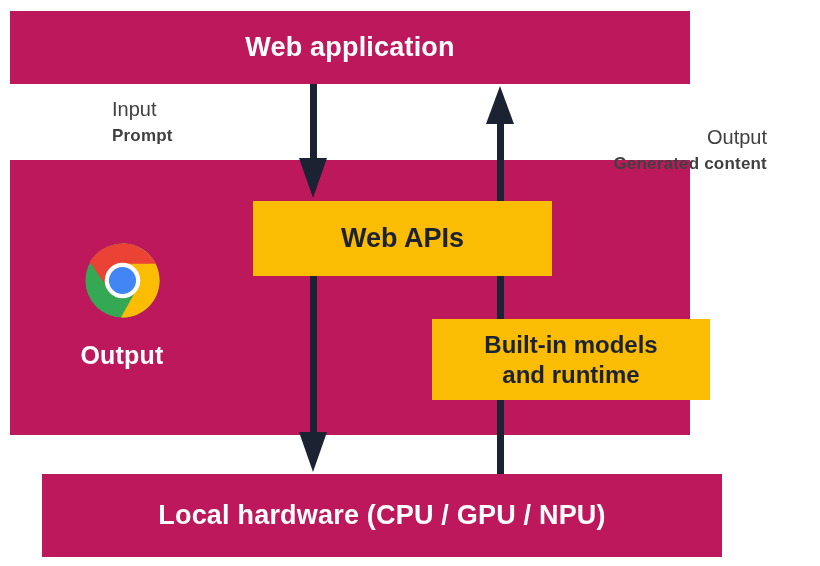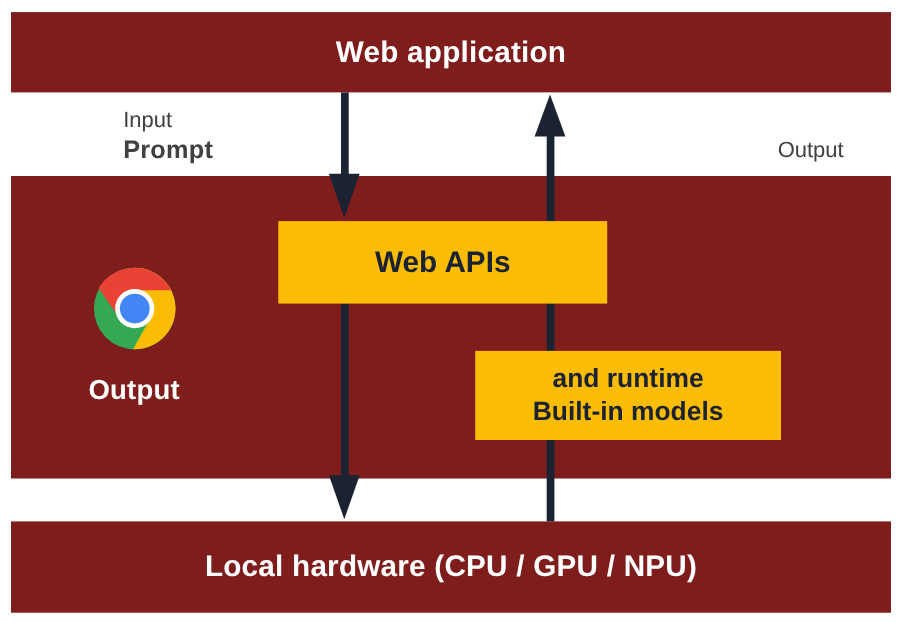--- a/index.html
+++ b/index.html
@@ -4,37 +4,37 @@
 <style>
   html,body{margin:0;padding:0;background:#ffffff;}
   .canvas{
     position:relative;
     width:820px;height:566px;
     background:#ffffff;
     font-family:"Liberation Sans", sans-serif;
     overflow:hidden;
   }
   .panel{
-    position:absolute;left:10px;width:800px;
-    background:#7f1d1d;
+    position:absolute;left:10px;width:680px;
+    background:#be185d;
   }
   .bar-label{
     position:absolute;left:0;right:0;top:0;bottom:0;
     display:flex;align-items:center;justify-content:center;
     color:#ffffff;font-weight:bold;font-size:27px;letter-spacing:0.2px;
   }
   .top-bar{top:11px;height:73px;z-index:1;}
   .mid-panel{top:160px;height:275px;z-index:1;}
-  .bottom-bar{top:474px;height:83px;z-index:1;}
+  .bottom-bar{top:474px;height:83px;z-index:1;margin-left:32px;}
 
   .io-block{position:absolute;top:97px;color:#404040;z-index:2;}
   .io-left{left:112px;text-align:left;}
   .io-right{right:53px;text-align:right;margin-top:28px;}
   .io-title{font-size:20px;line-height:25px;}
-  .io-value{font-size:23px;font-weight:bold;line-height:28px;letter-spacing:0.2px;}
+  .io-value{font-size:17px;font-weight:bold;line-height:28px;letter-spacing:0.2px;}
 
   .arrow-line{position:absolute;width:7px;background:#1b2232;z-index:2;}
   .line-down-upper{left:310px;top:84px;height:78px;}
   .line-down-lower{left:310px;top:276px;height:160px;}
   .line-up{left:497px;top:120px;height:354px;}
 
   .arrow-head{position:absolute;width:0;height:0;z-index:2;
     border-left:14px solid transparent;border-right:14px solid transparent;}
   .head-down{border-top:40px solid #1b2232;}
   .head-up{border-bottom:38px solid #1b2232;}
@@ -64,38 +64,39 @@
   <div class="panel top-bar">
     <div class="bar-label">Web application</div>
   </div>
 
   <div class="io-block io-left">
     <div class="io-title">Input</div>
     <div class="io-value">Prompt</div>
   </div>
   <div class="io-block io-right">
     <div class="io-title">Output</div>
+    <div class="io-value">Generated content</div>
   </div>
 
   <div class="panel mid-panel"></div>
 
   <div class="arrow-line line-down-upper"></div>
   <div class="arrow-head head-down head-down-mid"></div>
   <div class="arrow-line line-down-lower"></div>
   <div class="arrow-head head-down head-down-bottom"></div>
 
   <div class="arrow-head head-up head-up-top"></div>
   <div class="arrow-line line-up"></div>
 
   <div class="yellow-box webapis-box">
     <span>Web APIs</span>
   </div>
   <div class="yellow-box builtin-box">
+    <span>Built-in models</span>
     <span>and runtime</span>
-    <span>Built-in models</span>
   </div>
 
   <svg class="chrome-logo" viewBox="0 0 48 48" xmlns="http://www.w3.org/2000/svg" aria-hidden="true">
     <circle cx="24" cy="24" r="20" fill="#34a853"></circle>
     <path d="M24 4 v20 l8 4 l-8.843 16 c0.317 0 0.526 0 0.843 0 c11.053 0 20 -8.947 20 -20 S35.053 4 24 4 z" fill="#fbbc04"></path>
     <path d="M41.84 15 H24 c-4.971 0 -9 4.029 -9 9 c0 1.457 0.354 2.823 0.958 4.042 L6.323 14.044 C9.866 8.034 16.446 4 24 4 c7.652 0 14.288 4.318 17.84 11 z" fill="#ea4335"></path>
     <circle cx="24" cy="24" r="9.6" fill="#ffffff"></circle>
     <circle cx="24" cy="24" r="7.3" fill="#4285f4"></circle>
   </svg>
   <div class="browser-label">Output</div>

